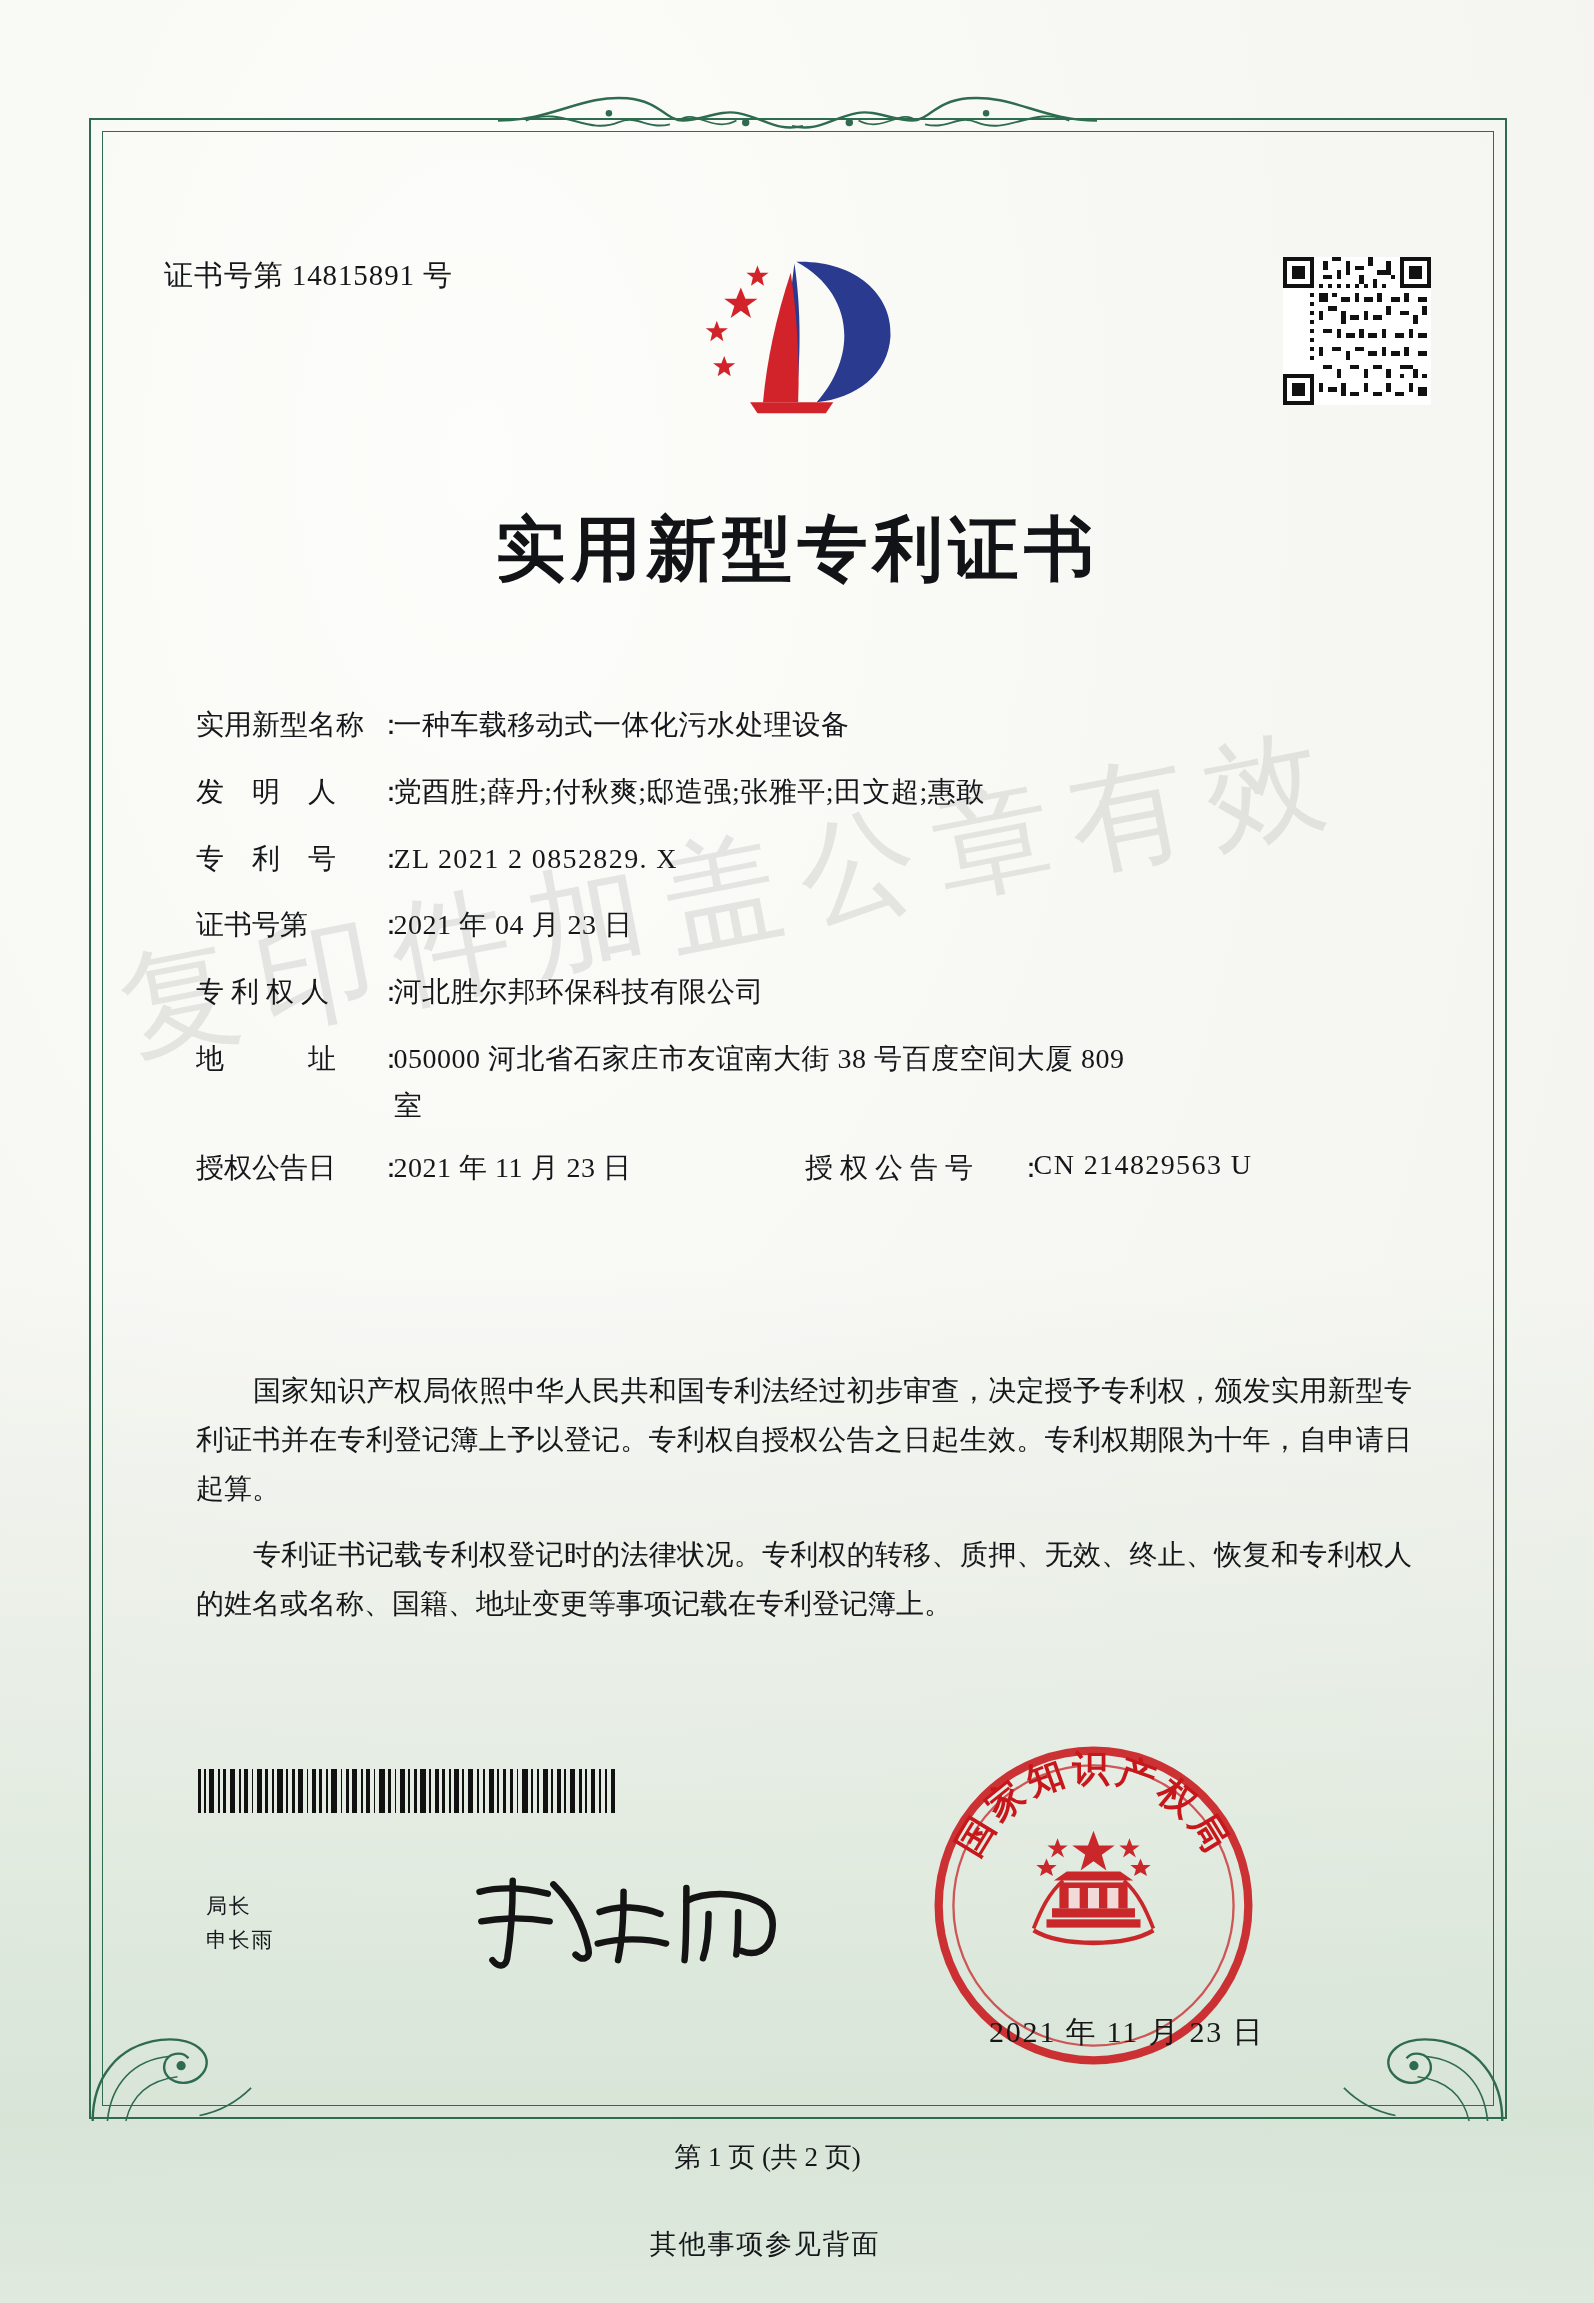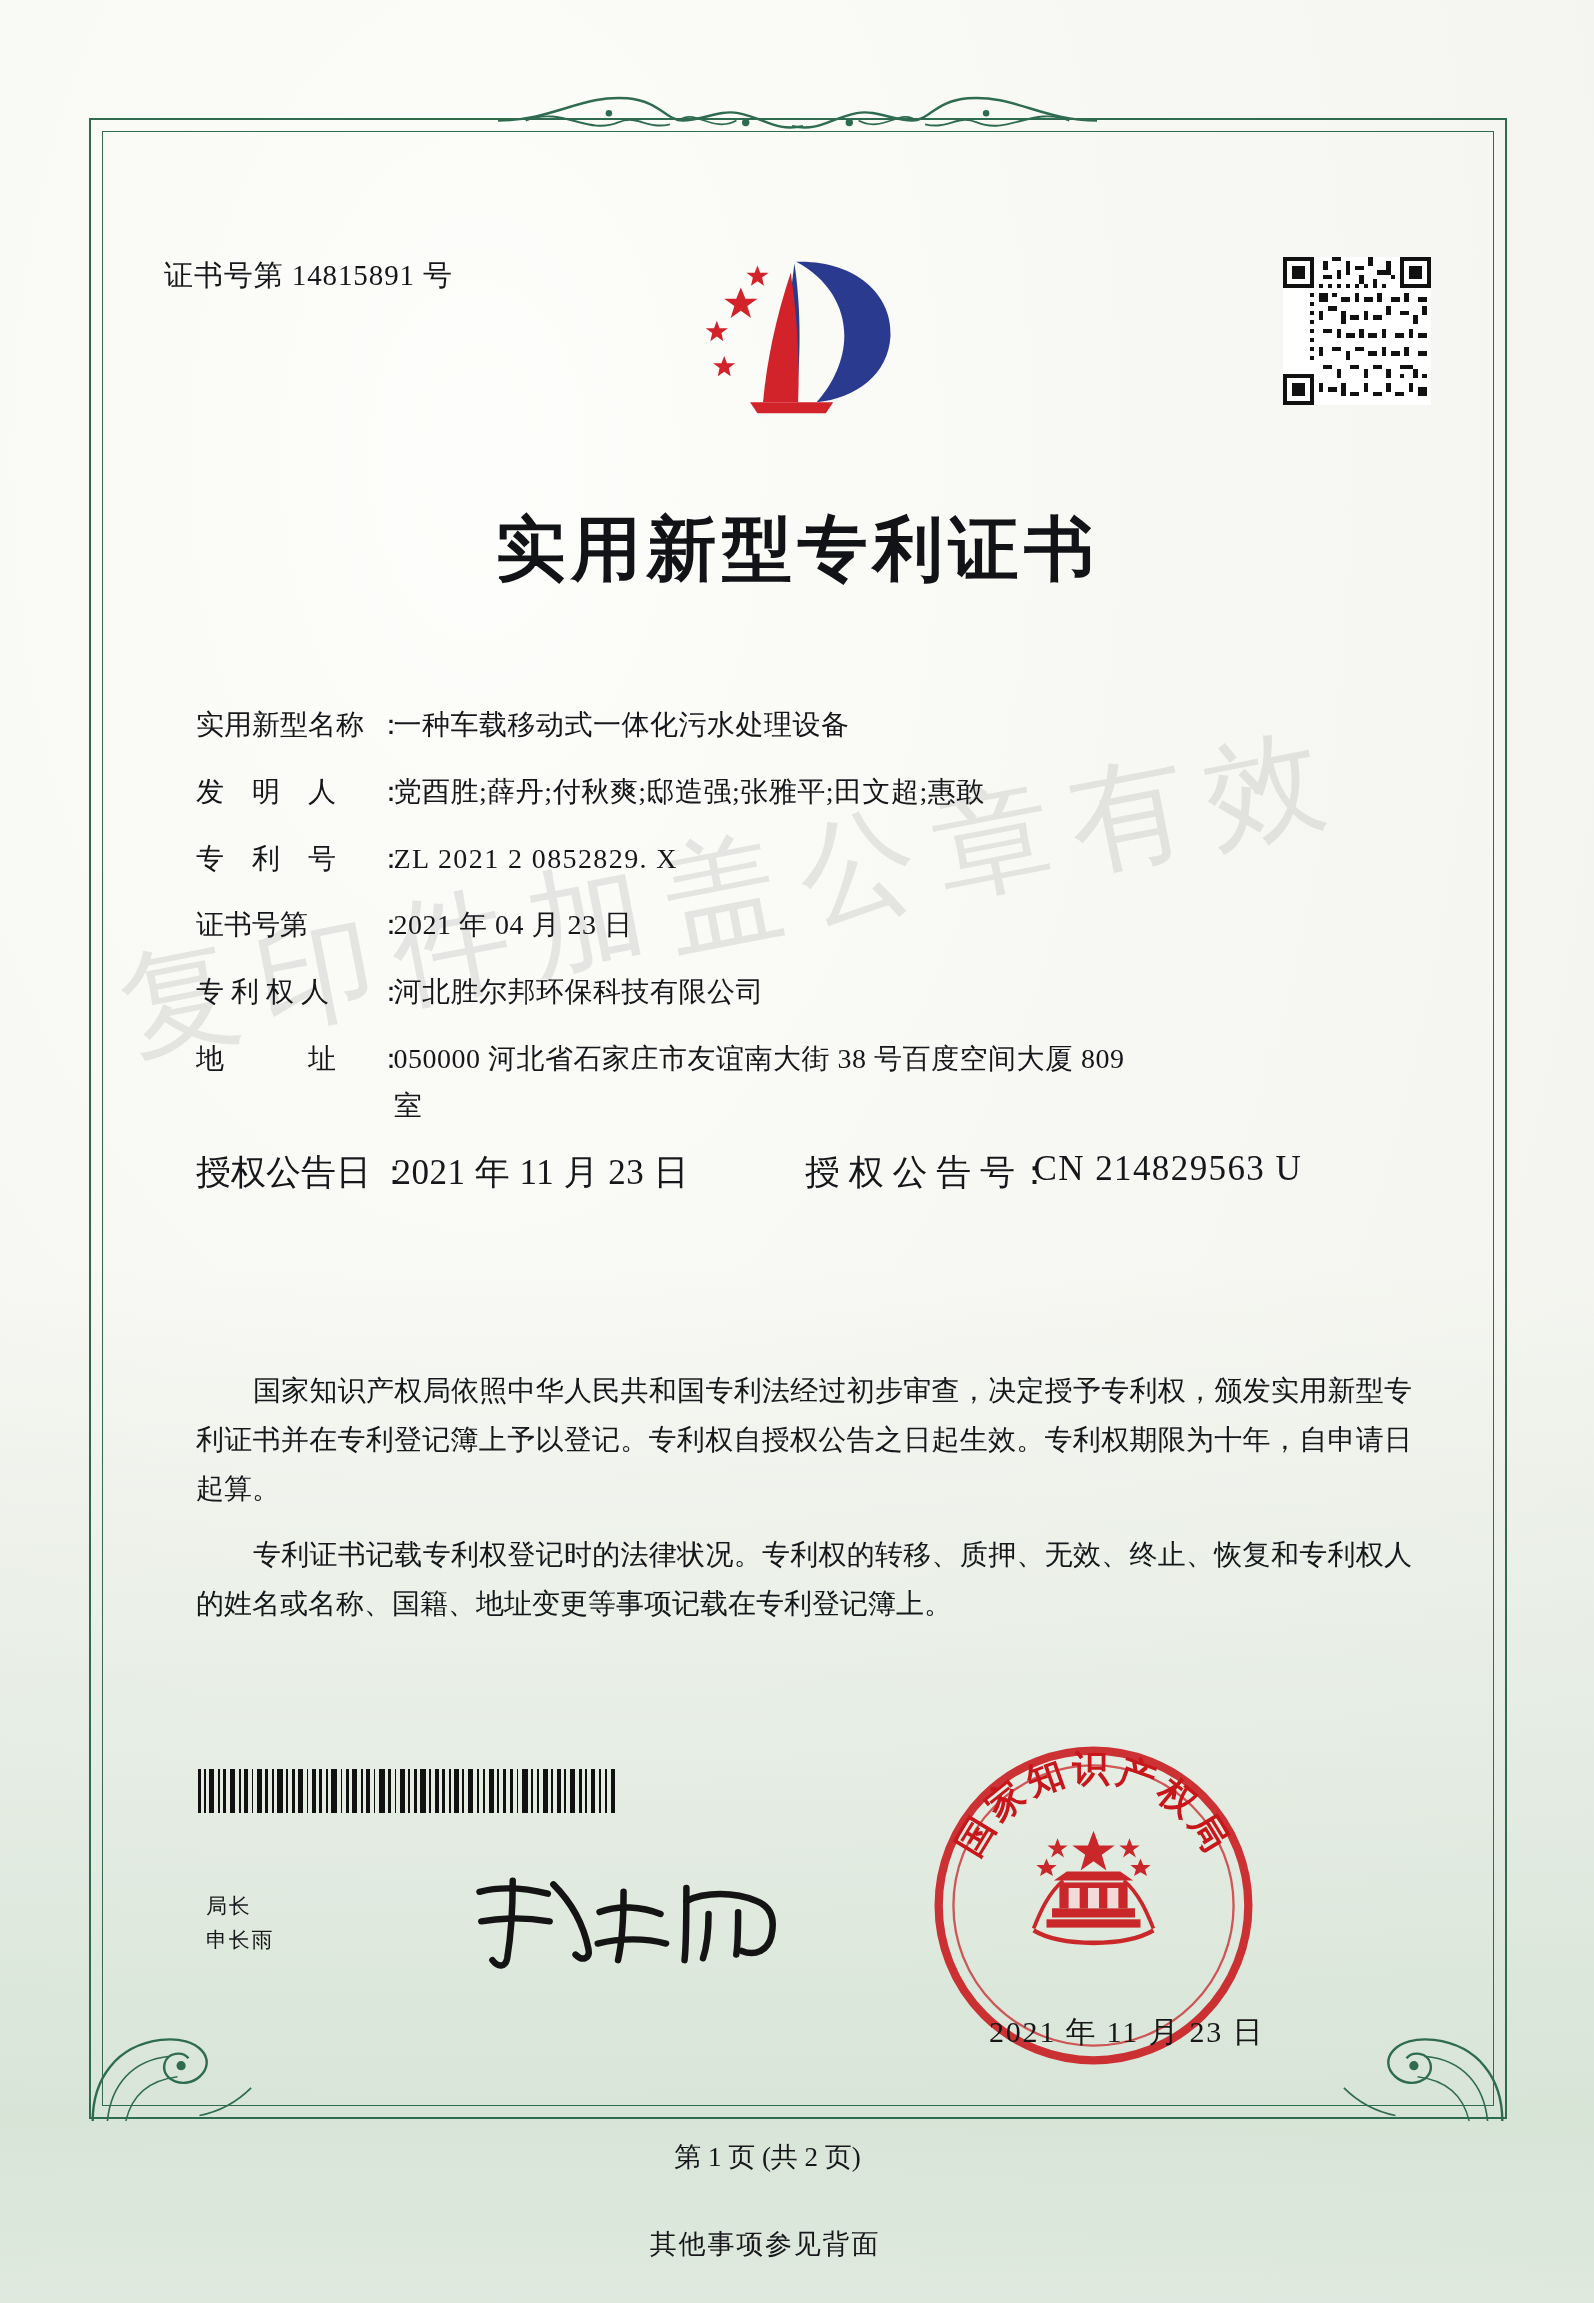--- a/index.html
+++ b/index.html
@@ -149,21 +149,21 @@
     font-size: 28px;
     margin-top: -20px;
     margin-bottom: 24px;
     color: #15171a;
   }
 
   
   #grant-row {
     display: flex;
     align-items: center;
-    font-size: 35px;
+    font-size: 28px;
     color: #15171a;
     margin-bottom: 33px;
   }
   #grant-date-block { display: flex; width: 609px; }
   #grant-no-block { display: flex; }
   #grant-no-block .field-label { width: 212px; flex: 0 0 212px; }
 
   
   #body-text {
     position: absolute;

